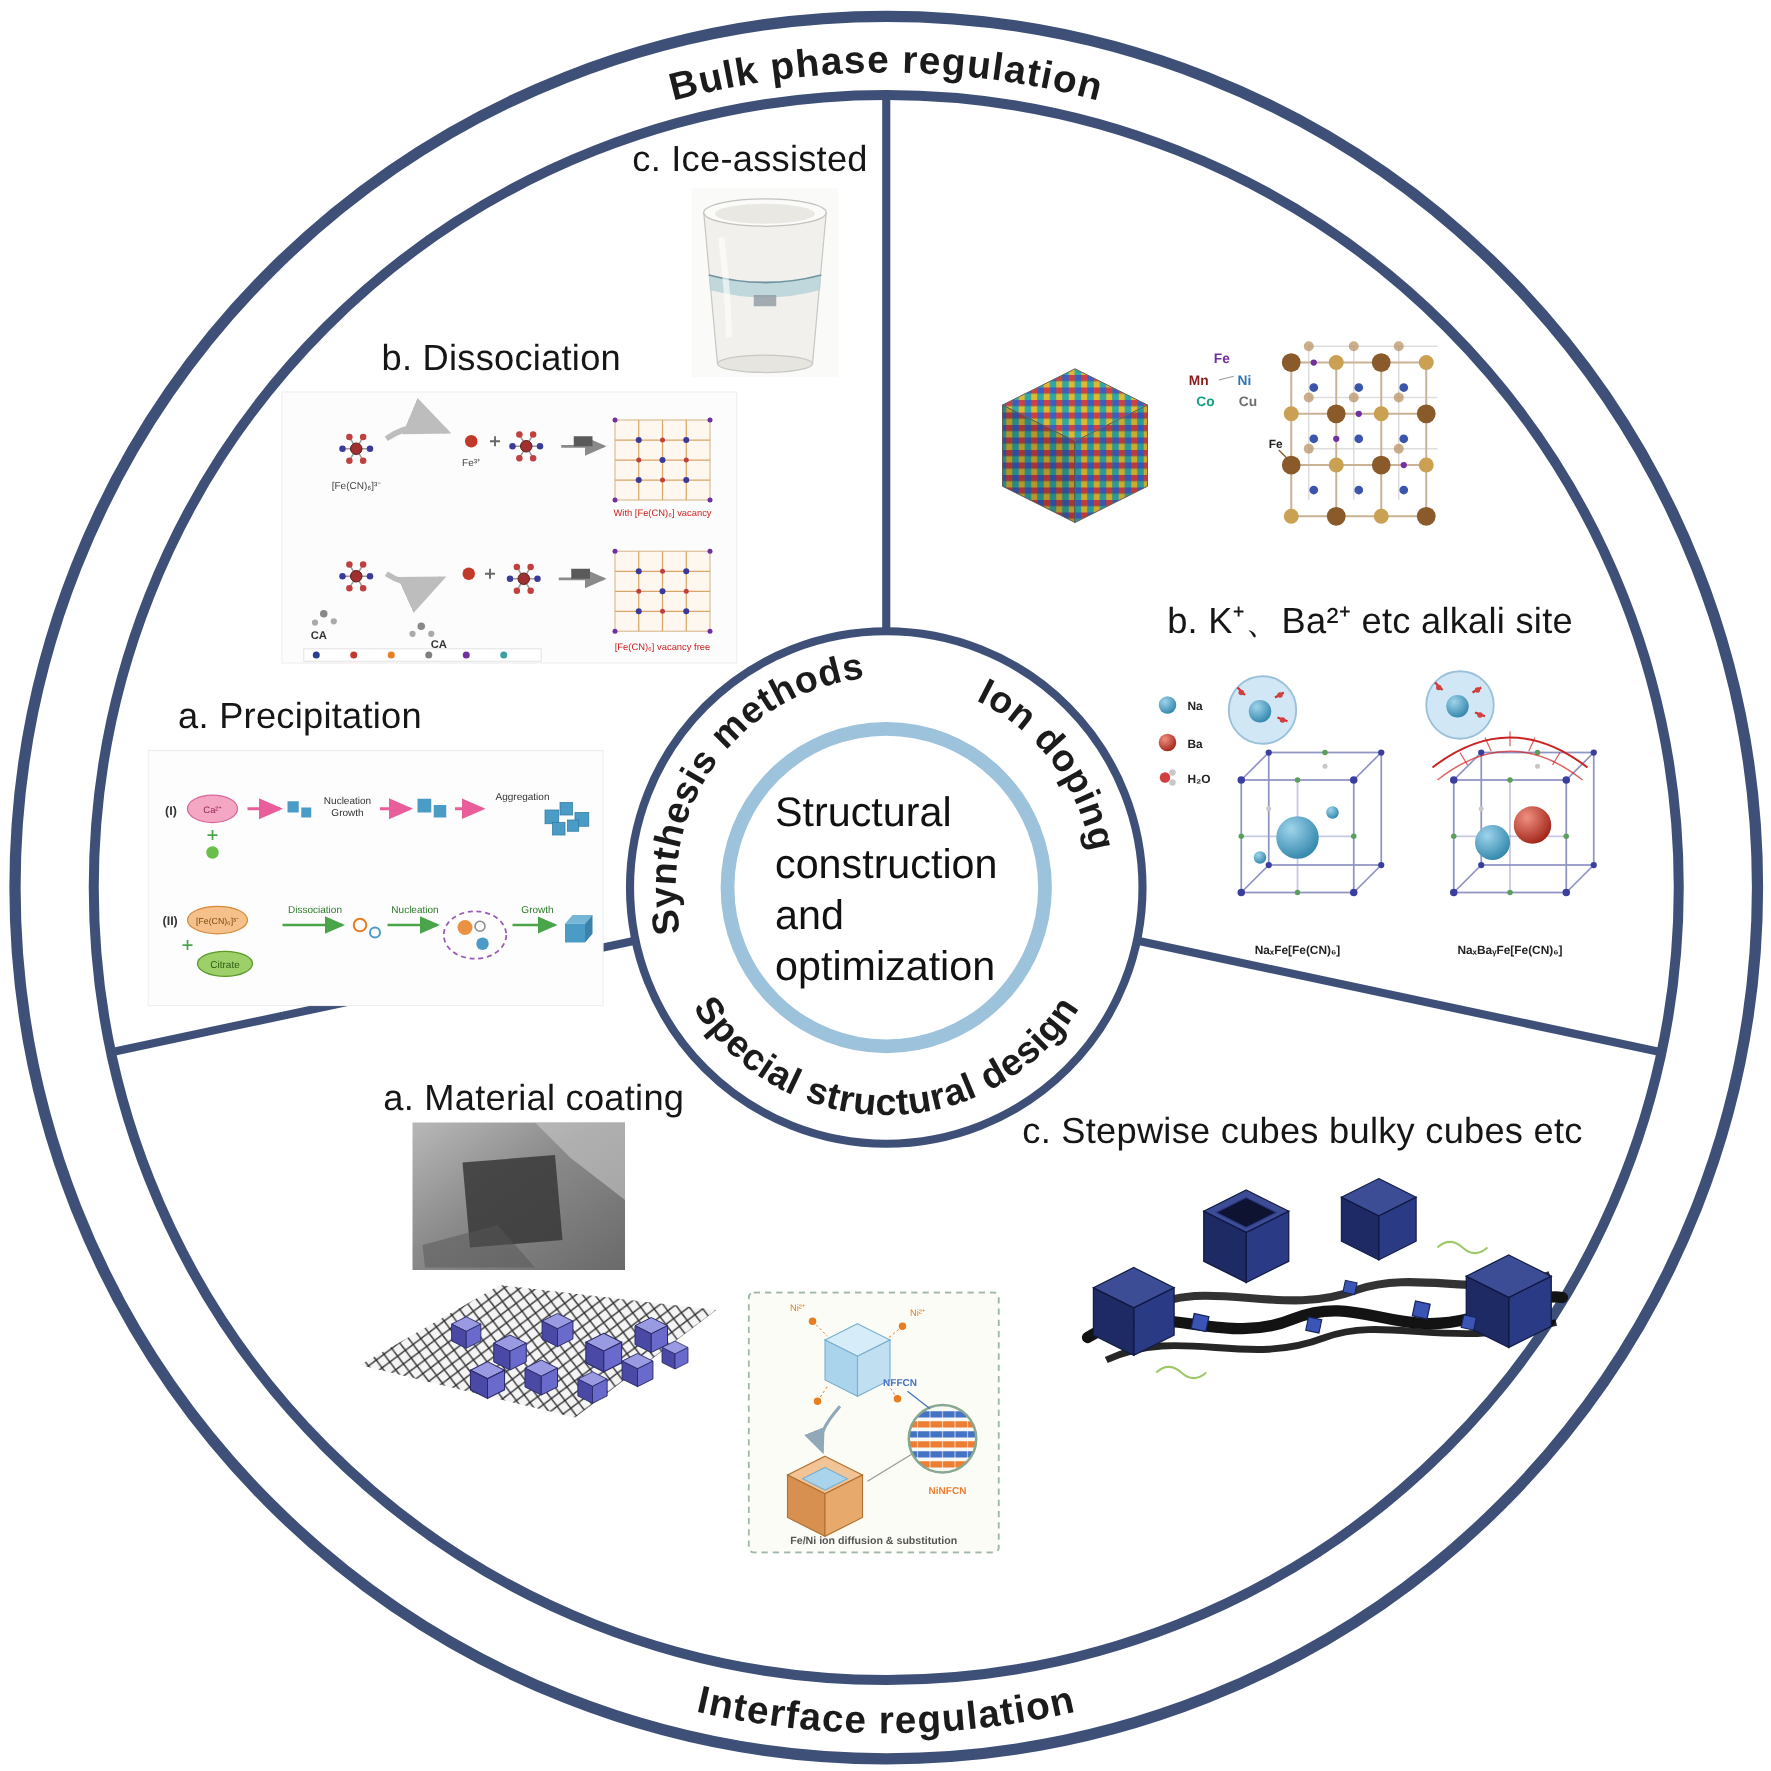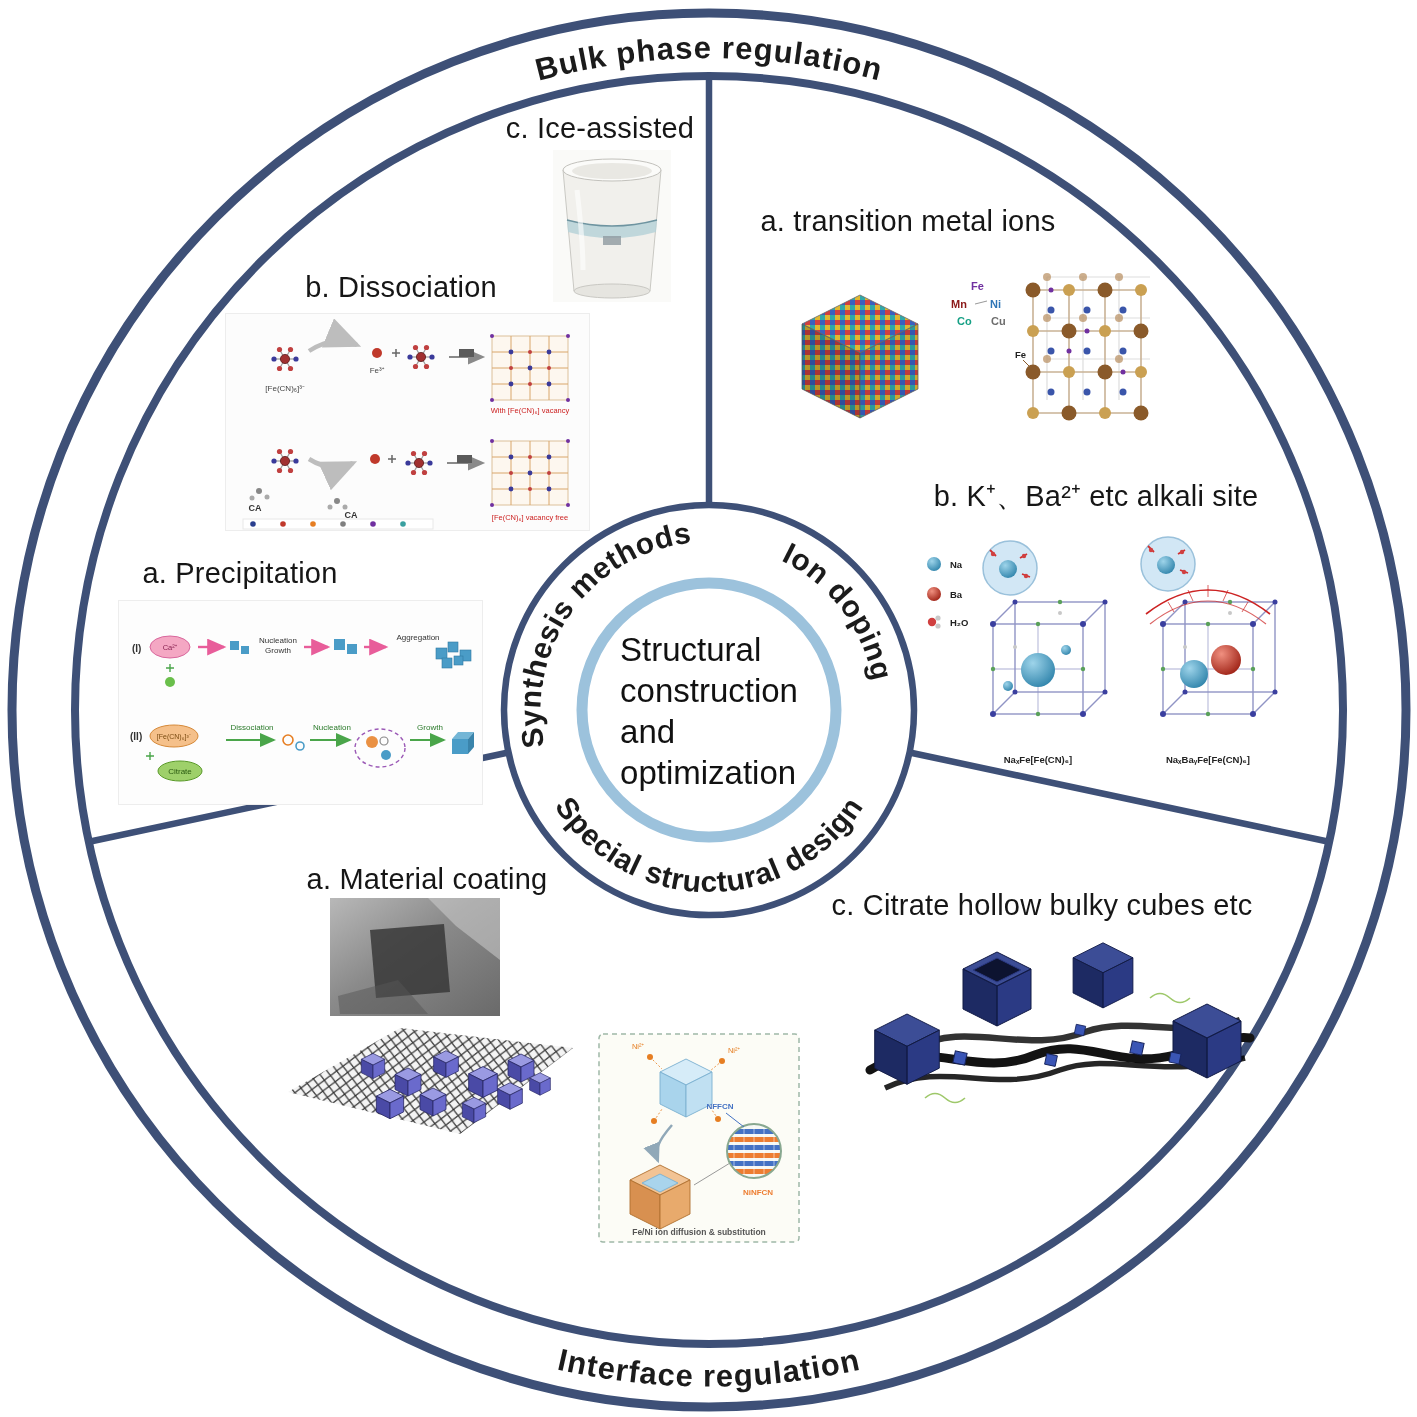--- a/index.html
+++ b/index.html
@@ -73,24 +73,23 @@
   </svg>
 
   <div class="center-text">Structural
 construction
 and
 optimization</div>
 
   <div class="label" style="left:600px;top:112px">c. Ice-assisted</div>
   <div class="label" style="left:401px;top:271px">b. Dissociation</div>
   <div class="label" style="left:240px;top:557px">a. Precipitation</div>
-  <div class="label" style="left:908px;top:205px">a. transition metal ions</div>
   <div class="label" style="left:1096px;top:475px">b. K⁺、Ba²⁺ etc alkali site</div>
   <div class="label" style="left:427px;top:863px">a. Material coating</div>
-  <div class="label" style="left:1042px;top:889px">c. Citrate hollow bulky cubes etc</div>
+  <div class="label" style="left:1042px;top:889px">c. Stepwise cubes bulky cubes etc</div>
 
   <div class="fig" style="left:553px;top:150px">
     <svg width="118" height="152" viewBox="0 0 118 152">
       <rect width="118" height="152" fill="#fafaf8"></rect>
       <polygon points="10,20 108,20 97,141 21,141" fill="#f1f0ec" stroke="#c9c8c3"></polygon>
       <ellipse cx="59" cy="141" rx="38" ry="7" fill="#e6e5e0" stroke="#c9c8c3"></ellipse>
       <ellipse cx="59" cy="20" rx="49" ry="11" fill="#fbfbf9" stroke="#c2c1bc"></ellipse>
       <ellipse cx="59" cy="21" rx="40" ry="8" fill="#e9e8e3"></ellipse>
       <path d="M14 70 Q59 82 104 70 L103 82 Q59 94 15 82 Z" fill="#b7d2d8" opacity="0.85"></path>
       <path d="M14 70 Q59 82 104 70" stroke="#6e94a0" stroke-width="1.4" fill="none"></path>

